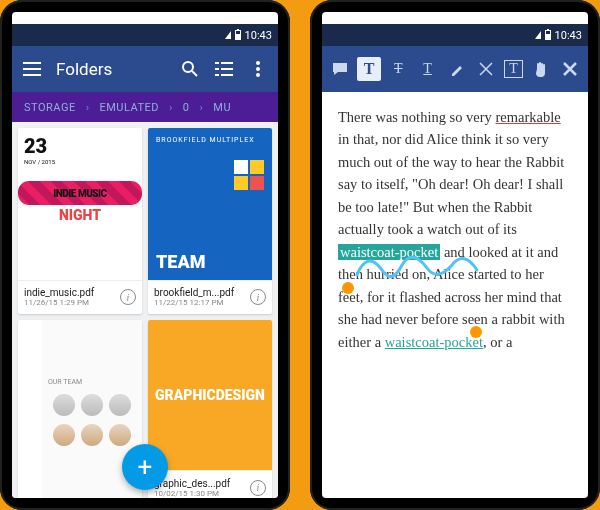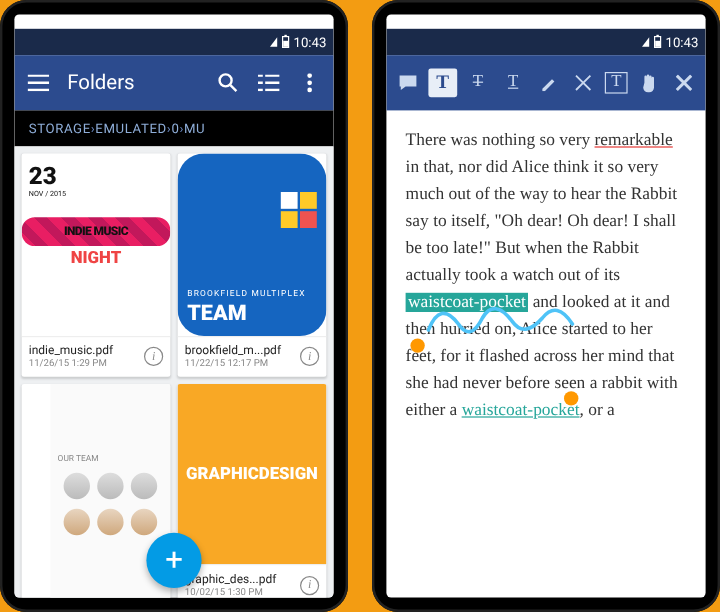--- a/index.html
+++ b/index.html
@@ -48,27 +48,28 @@
     color: #fff;
     display: flex;
     align-items: center;
     padding: 0 10px;
     gap: 14px;
   }
   .app-bar .title { font-size: 17px; flex: 1; }
   .app-bar .ico { width: 20px; height: 20px; display:flex;align-items:center;justify-content:center;cursor:pointer; }
   .breadcrumb {
     height: 30px;
-    background: #000000;
+    background: #4c1d95;
     color: #8faed9;
     display: flex;
     align-items: center;
     padding: 0 12px;
     font-size: 11px;
     letter-spacing: 0.5px;
+    gap: 10px;
   }
   .breadcrumb .chev { color:#6a8ac4; }
   .grid {
     display: grid;
     grid-template-columns: 1fr 1fr;
     gap: 6px;
     padding: 6px;
     background: #eef0f2;
     height: calc(100% - 98px);
     overflow: hidden;
@@ -80,21 +81,21 @@
     display: flex;
     flex-direction: column;
     overflow: hidden;
   }
   .thumb { flex:1; display:flex;align-items:center;justify-content:center;font-size:9px;position:relative;overflow:hidden; }
   .thumb.indie { background:#fff; }
   .indie-band{width:100%;height:24px;background:repeating-linear-gradient(45deg,#e91e63 0 8px,#c2185b 8px 16px);position:absolute;top:35%;display:flex;align-items:center;justify-content:center;color:#111;font-weight:900;font-size:10px;letter-spacing:-0.5px;border-radius:11px;}
   .indie-night{position:absolute;top:calc(35% + 26px);color:#ef4444;font-weight:900;font-size:14px;}
   .indie-date{position:absolute;top:6px;left:6px;font-size:20px;font-weight:900;color:#111;}
   .indie-date small{display:block;font-size:6px;font-weight:400;}
-  .thumb.brook{background:#1565c0;color:#fff;padding:8px;flex-direction:column;align-items:flex-start;justify-content:flex-end;border-radius:22px;}
+  .thumb.brook{background:#1565c0;color:#fff;padding:8px;flex-direction:column;align-items:flex-start;justify-content:space-between;}
   .brook-label{font-size:7px;letter-spacing:1px;}
   .brook-build{font-size:18px;font-weight:900;margin-top:2px;}
   .brook-sq{position:absolute;right:8px;top:32px;display:grid;grid-template-columns:14px 14px;gap:2px;}
   .brook-sq div{width:14px;height:14px;}
   .thumb.team{background:#fafafa;padding:6px;flex-direction:column;margin-left:24px;}
   .team-head{font-size:7px;color:#888;align-self:flex-start;}
   .team-faces{display:flex;gap:6px;margin-top:8px;}
   .team-faces div{width:22px;height:22px;border-radius:50%;background:linear-gradient(#ddd,#bbb);}
   .team-faces2{display:flex;gap:6px;margin-top:8px;}
   .team-faces2 div{width:22px;height:22px;border-radius:50%;background:linear-gradient(#e8d5c0,#cfa87d);}

